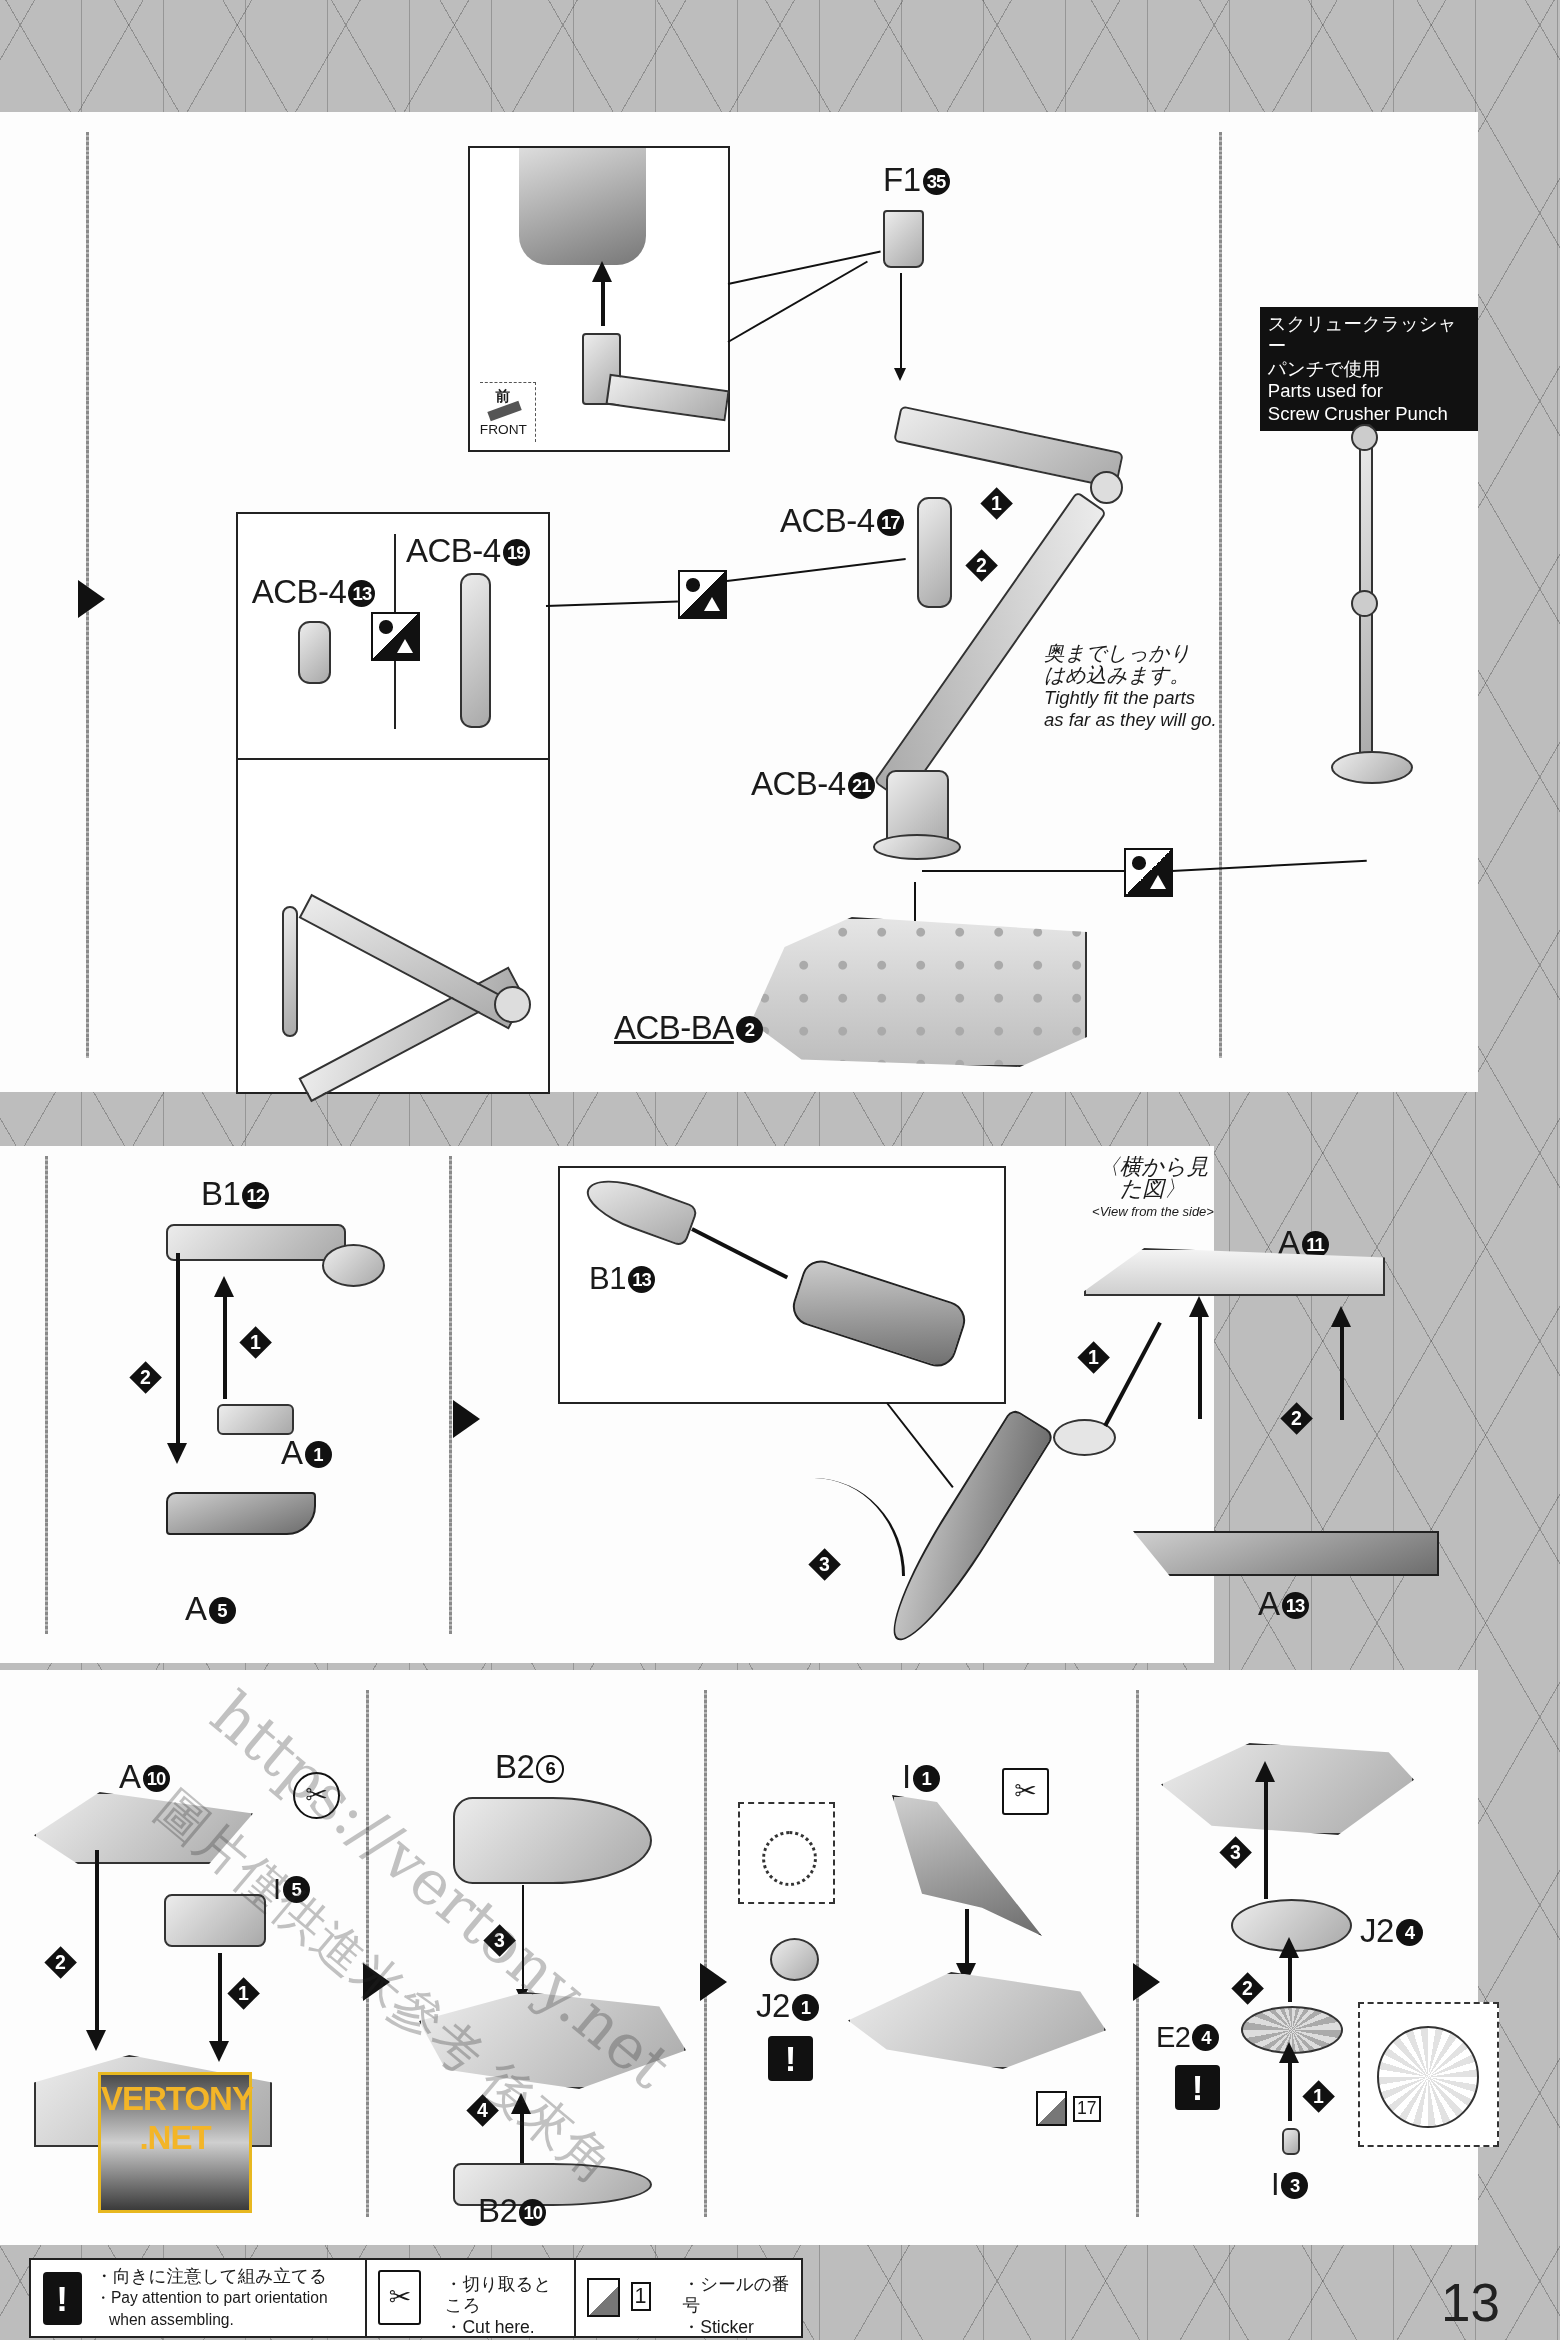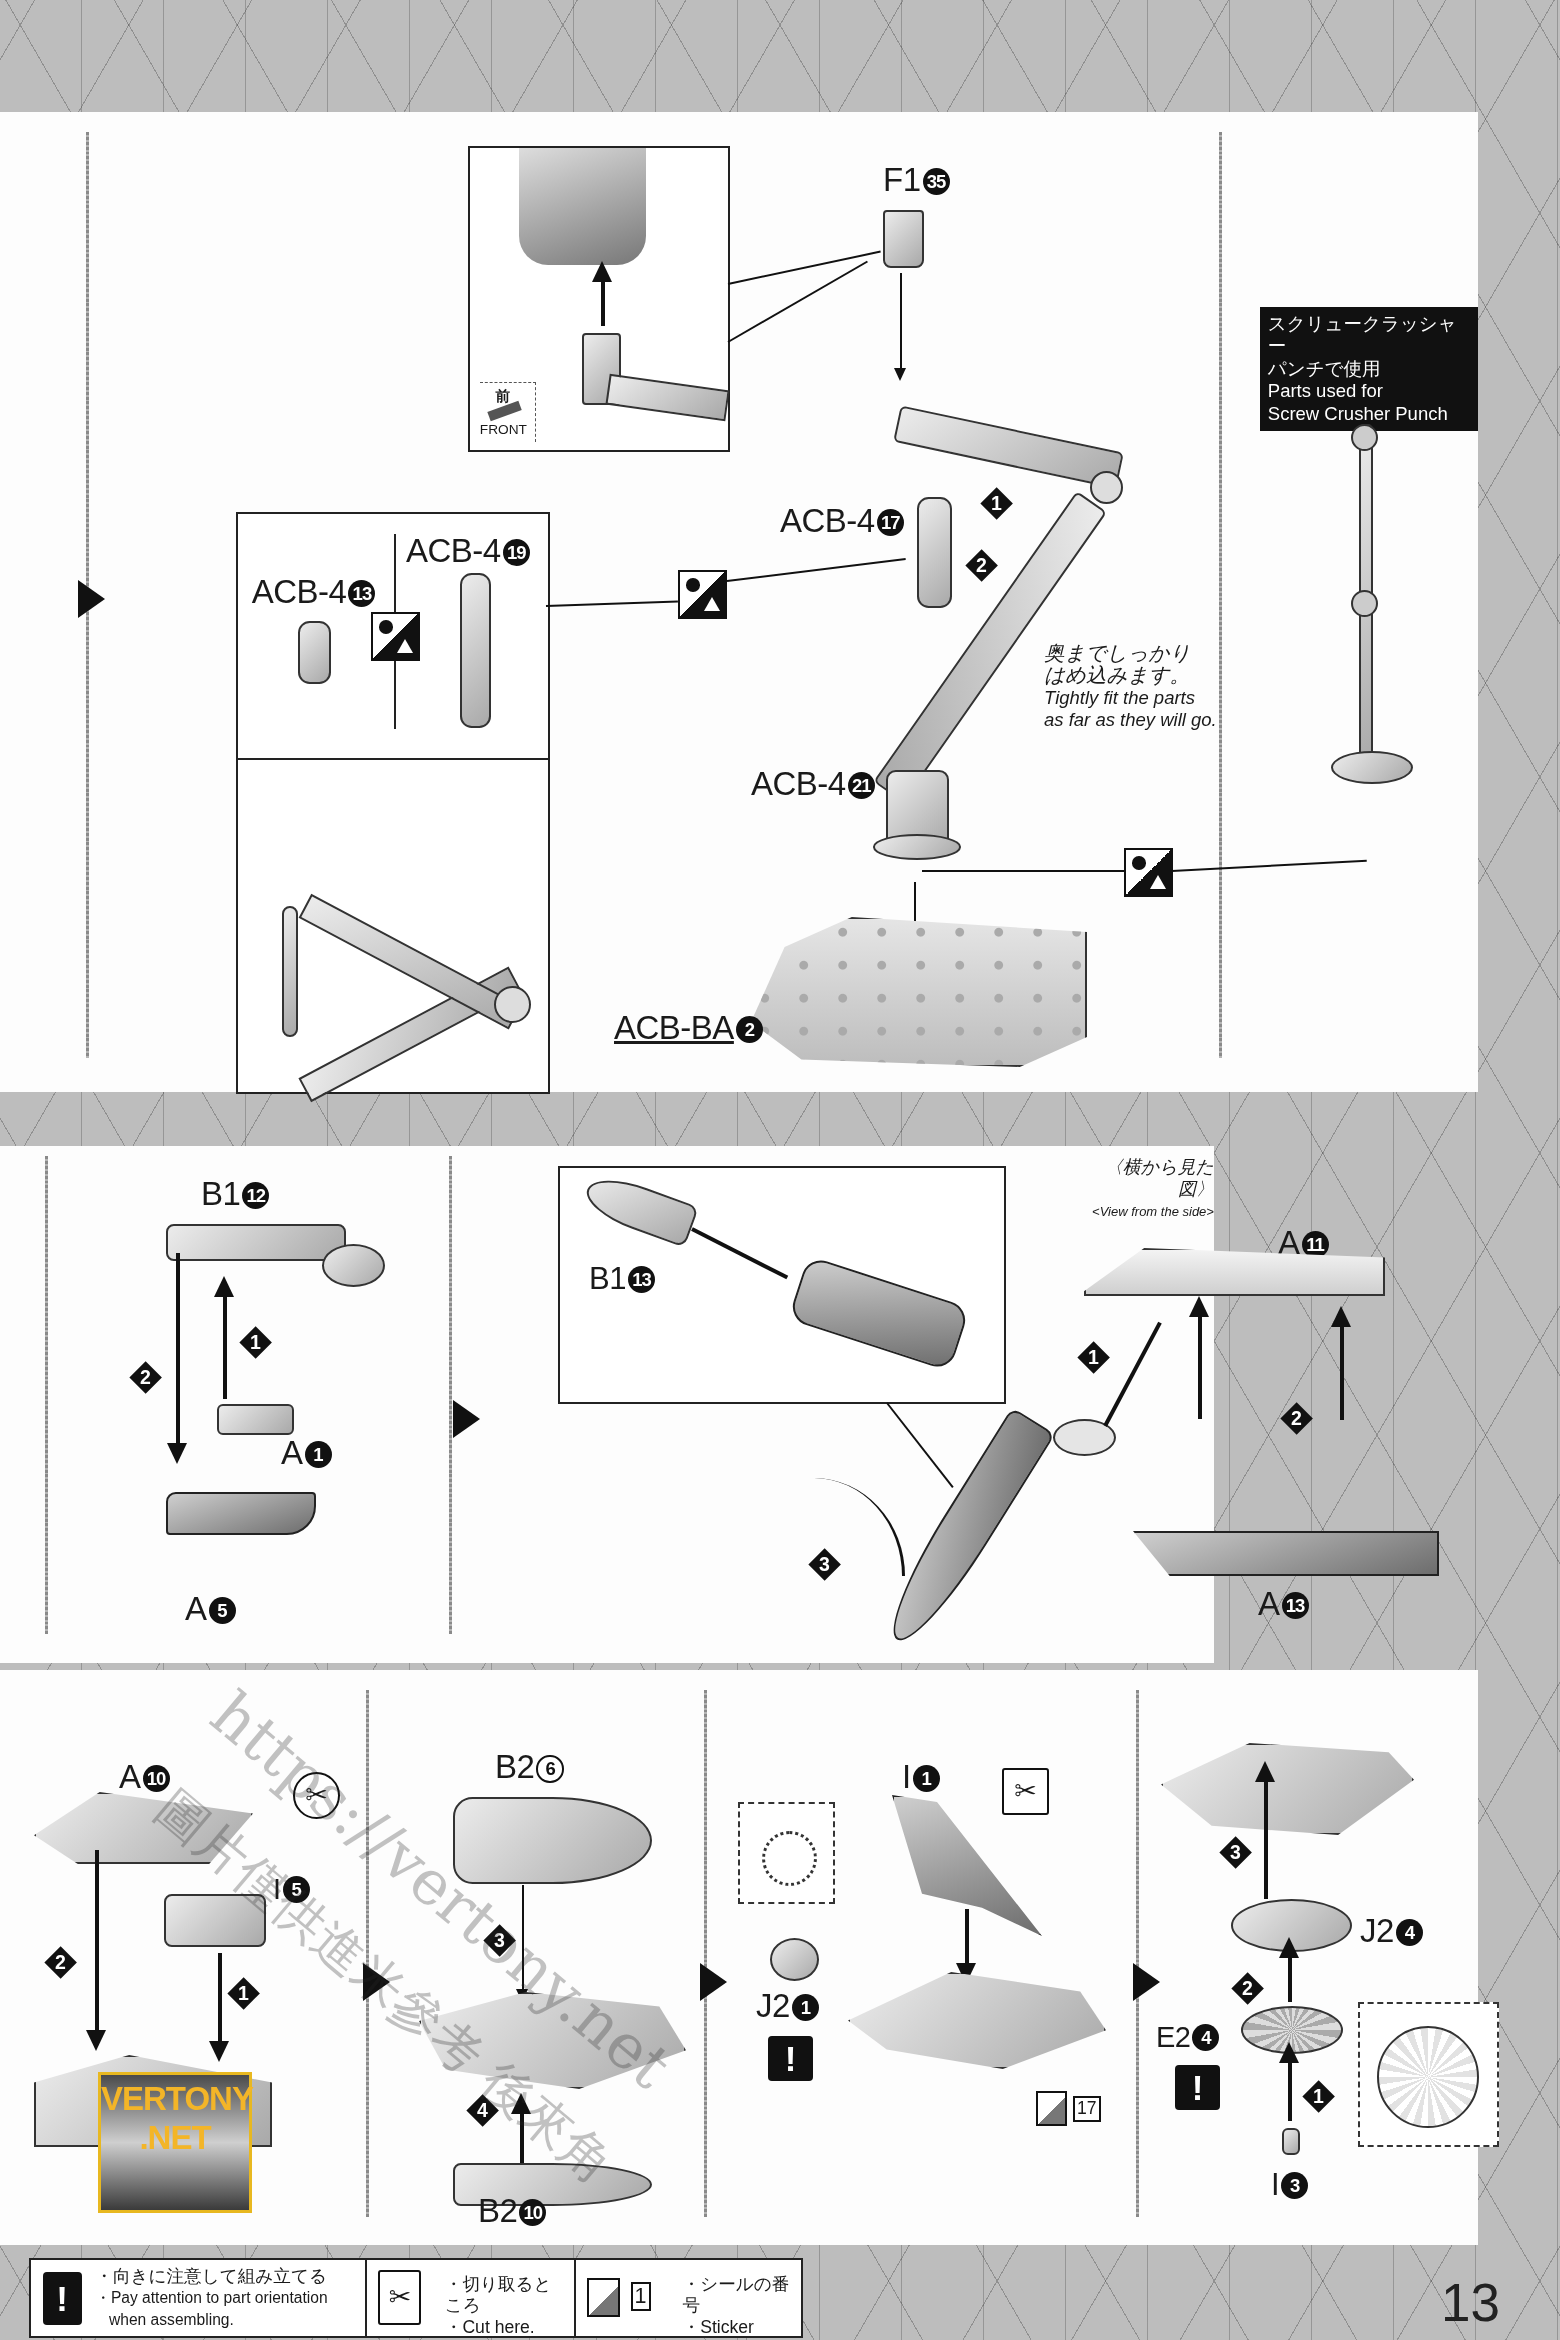--- a/index.html
+++ b/index.html
@@ -199,21 +199,21 @@
   <div class="callout-line" style="left:887px; top:256px; width:107px; transform:rotate(52deg);"></div>
 
   <div class="darkpart" style="left:897px; top:468px; width:254px; height:47px; border-radius:50% 9.8px 9.8px 50%; transform:rotate(-58deg); transform-origin:left center;"></div>
   <div class="abs" style="left:1053px; top:273px; width:59px; height:33px; border-radius:50%; background:#e5e5e5; border:2px solid #333;"></div>
   <div class="step" style="left:808px; top:402px;">
       <span>3</span>
     </div>
   <div class="abs" style="left:814px; top:332px; width:88px; height:98px; border-right:3.9px solid #111; border-radius:0 100% 0 0;"></div>
 
   <div class="note" style="left:1092px; top:9.8px; text-align:center;">
-    <div style="font-size:18px;text-align:right;">〈横から見た図〉</div>
+    <div style="font-size:22px;">〈横から見た図〉</div>
     <div style="font-size:13px;">&lt;View from the side&gt;</div>
   </div>
   <div class="lbl" style="left:1278px; top:78px;">
     <span>A</span><span class="num">11</span>
   </div>
   <div class="part" style="left:1084px; top:102px; width:297px; height:44px; clip-path:polygon(0 90%,20% 0,100% 20%,100% 100%,0 100%); background:linear-gradient(#f3f3f3,#cfcfcf);"></div>
   <div class="step" style="left:1077px; top:195px;">
       <span>1</span>
     </div>
   <div class="callout-line" style="left:1105px; top:278px; width:117px; height:3.9px; transform:rotate(-62deg);"></div>

